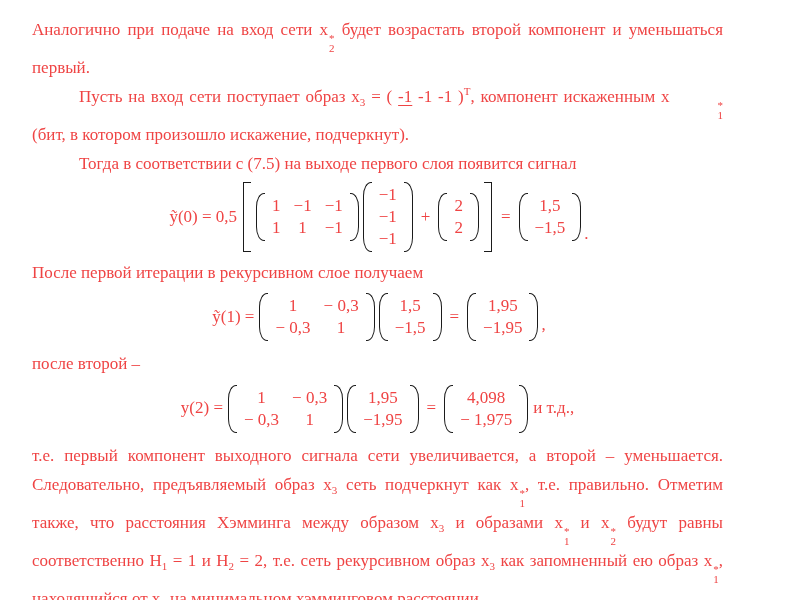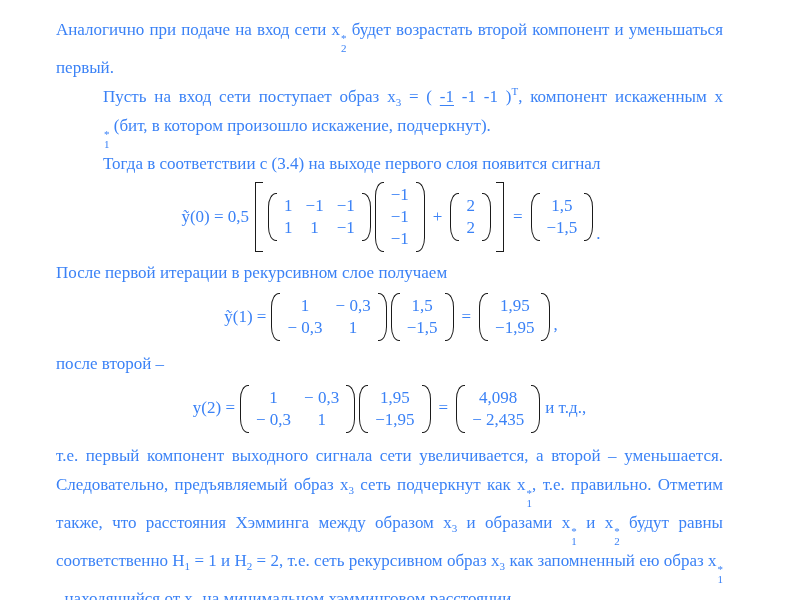--- a/index.html
+++ b/index.html
@@ -1,21 +1,21 @@
 <!DOCTYPE html>
 <html lang="ru"><head>
 <meta charset="utf-8">
 <style>
   html, body { margin: 0; padding: 0; background: #ffffff; }
   body { width: 800px; height: 600px; overflow: hidden; }
   .slide {
     box-sizing: border-box;
     width: 776px; height: 600px;
-    padding: 15px 53px 0 56px;
-    color: #3b82f6;
+    padding: 15px 53px 0 32px;
+    color: #ef4444;
     font-family: "Liberation Serif", "DejaVu Serif", serif;
   }
   .para {
     font-size: 17px;
     line-height: 29px;
     text-align: justify;
     margin: 0;
   }
   .indent { text-indent: 47px; }
 
@@ -57,21 +57,21 @@
 
 <div class="slide">
   <p class="para"><span>Аналогично при подаче на вход сети </span><span>x</span><span class="ss">
         <span class="ss-sup">*</span>
         <span class="ss-sub">2</span>
       </span><span> будет возрастать второй компонент и уменьшаться первый.</span></p>
   <p class="para indent"><span>Пусть на вход сети поступает образ </span><span>x</span><span class="sb">3</span><span> = ( </span><span class="u">-1</span><span> -1 -1 )</span><span class="sp">T</span><span>, компонент искаженным </span><span>x</span><span class="ss">
         <span class="ss-sup">*</span>
         <span class="ss-sub">1</span>
       </span><span> (бит, в котором произошло искажение, подчеркнут).</span></p>
-  <p class="para indent"><span>Тогда в соответствии с (3.4) на выходе первого слоя появится сигнал</span></p>
+  <p class="para indent"><span>Тогда в соответствии с (7.5) на выходе первого слоя появится сигнал</span></p>
   <div class="formula">
       <span class="ftext">ỹ(0) = 0,5</span>
       <span class="sq l"></span>
       <span class="mat">
         <span class="par l"></span>
         <span class="mgrid" style="grid-template-columns: repeat(3, auto);">
           <span class="mcell">1</span>
           <span class="mcell">−1</span>
           <span class="mcell">−1</span>
           <span class="mcell">1</span>
@@ -161,21 +161,21 @@
           <span class="mcell">1,95</span>
           <span class="mcell">−1,95</span>
         </span>
         <span class="par r"></span>
       </span>
       <span class="fop">=</span>
       <span class="mat">
         <span class="par l"></span>
         <span class="mgrid" style="grid-template-columns: repeat(1, auto);">
           <span class="mcell">4,098</span>
-          <span class="mcell">− 2,435</span>
+          <span class="mcell">− 1,975</span>
         </span>
         <span class="par r"></span>
       </span>
       <span class="ftext">и т.д.,</span>
     </div>
   <p class="para"><span>т.е. первый компонент выходного сигнала сети увеличивается, а второй – уменьшается. Следовательно, предъявляемый образ </span><span>x</span><span class="sb">3</span><span> сеть подчеркнут как </span><span>x</span><span class="ss">
         <span class="ss-sup">*</span>
         <span class="ss-sub">1</span>
       </span><span>, т.е. правильно. Отметим также, что расстояния Хэмминга между образом </span><span>x</span><span class="sb">3</span><span> и образами </span><span>x</span><span class="ss">
         <span class="ss-sup">*</span>

